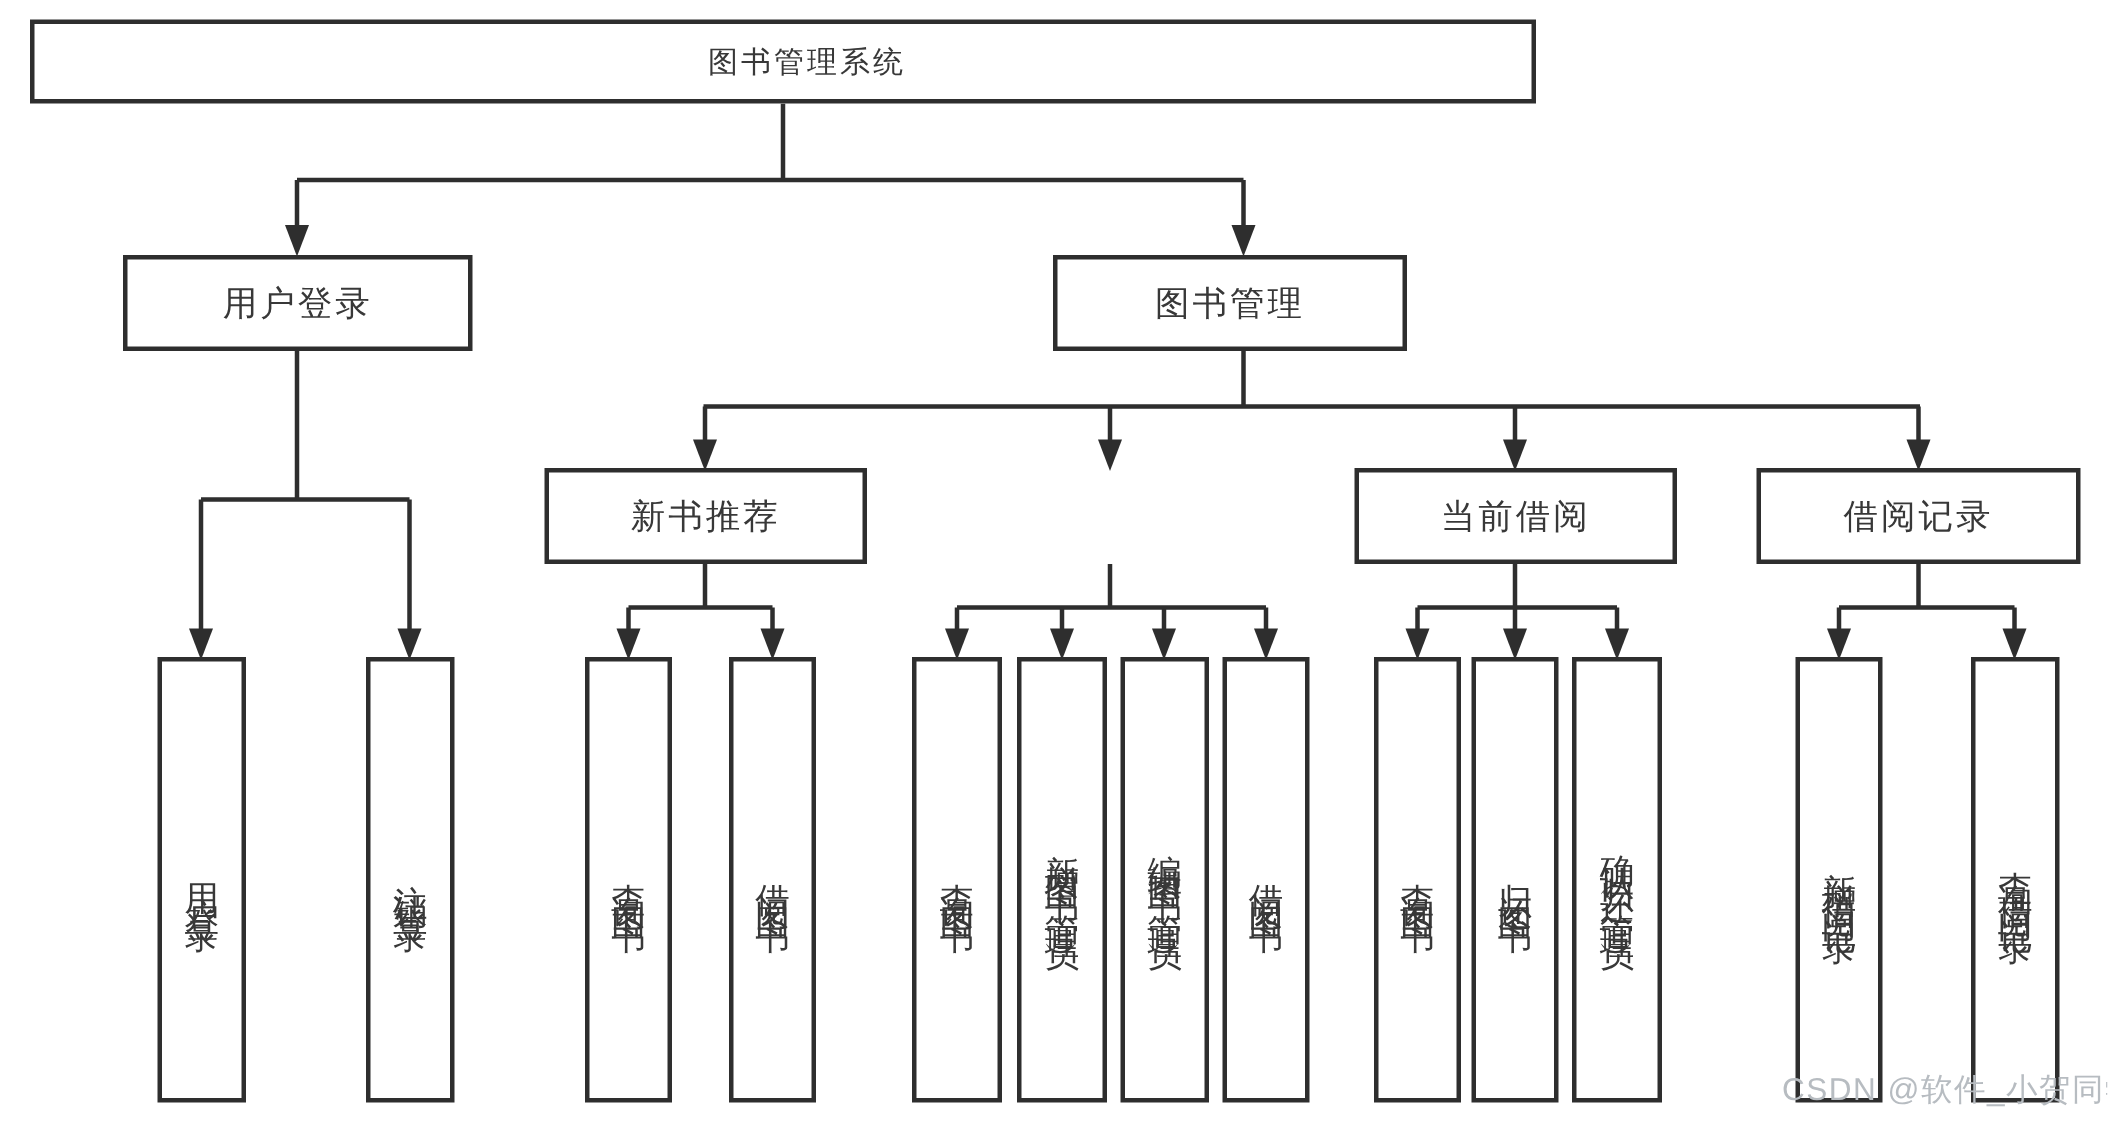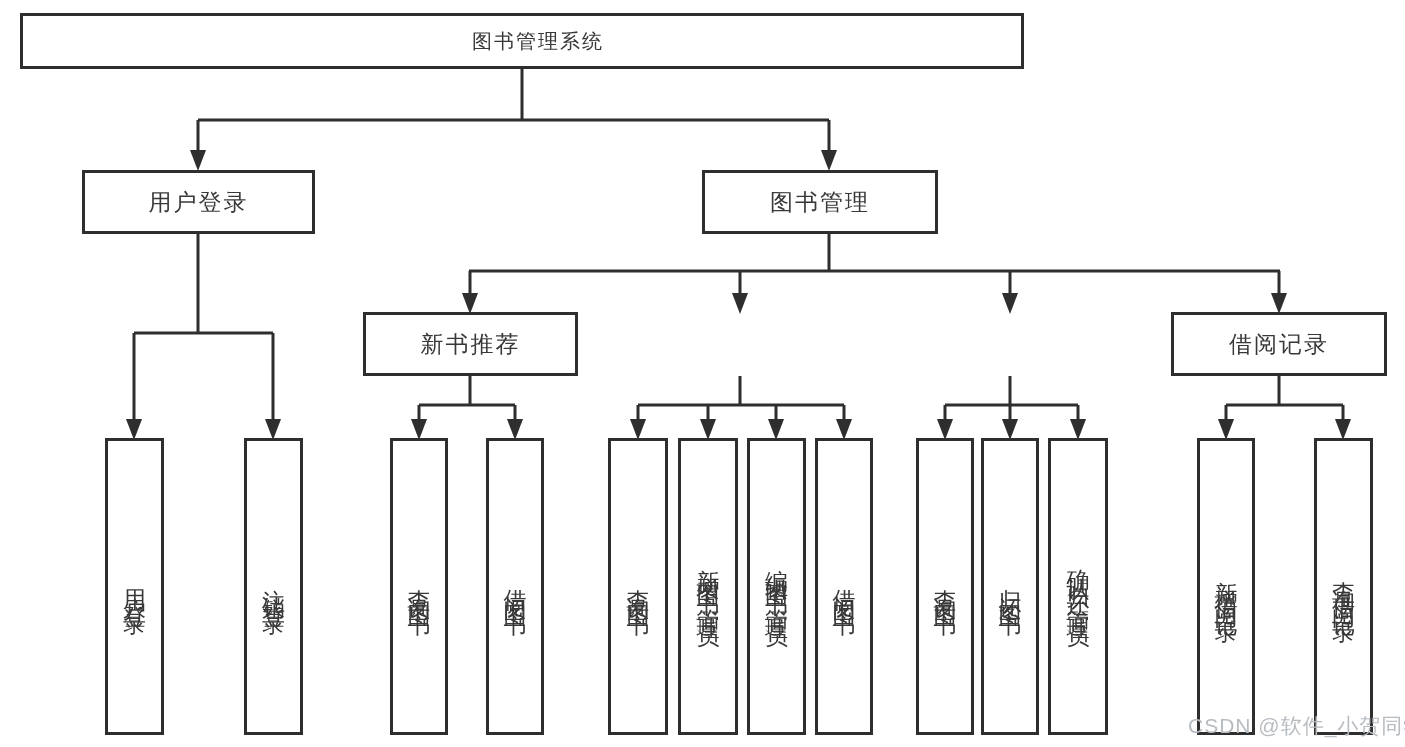--- a/index.html
+++ b/index.html
@@ -102,20 +102,21 @@
     <polygon class="ar" points="1218,419 1234,419 1226,440"></polygon>
     <polygon class="ar" points="1335,419 1351,419 1343,440"></polygon>
   </svg>
 
   <div class="node hbox rootbox" style="left:20px; top:13px; width:1004px; height:56px;">图书管理系统</div>
 
   <div class="node hbox" style="left:82px; top:170px; width:233px; height:64px;">用户登录</div>
   <div class="node hbox" style="left:702px; top:170px; width:236px; height:64px;">图书管理</div>
 
   <div class="node hbox" style="left:363px; top:312px; width:215px; height:64px;">新书推荐</div>
+  <div class="node hbox" style="left:903px; top:312px; width:215px; height:64px;">当前借阅</div>
   <div class="node hbox" style="left:1171px; top:312px; width:216px; height:64px;">借阅记录</div>
 
   <div class="node vbox" style="left:105px; top:438px; width:59px; height:297px;">用户登录</div>
   <div class="node vbox" style="left:244px; top:438px; width:59px; height:297px;">注销登录</div>
 
   <div class="node vbox" style="left:390px; top:438px; width:58px; height:297px;">查询图书</div>
   <div class="node vbox" style="left:486px; top:438px; width:58px; height:297px;">借阅图书</div>
 
   <div class="node vbox" style="left:608px; top:438px; width:60px; height:297px;">查询图书</div>
   <div class="node vbox" style="left:678px; top:438px; width:60px; height:297px;">新增图书（管理员）</div>

